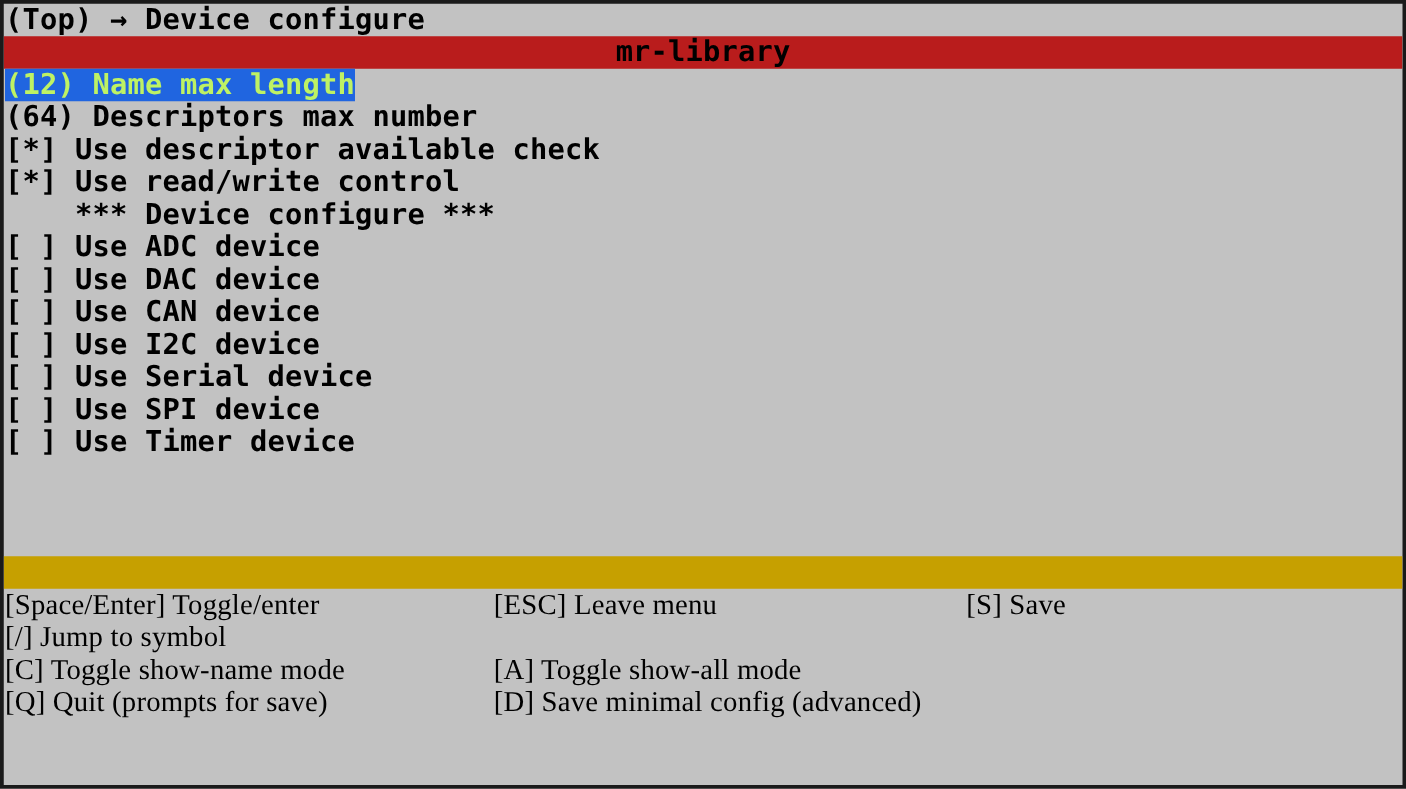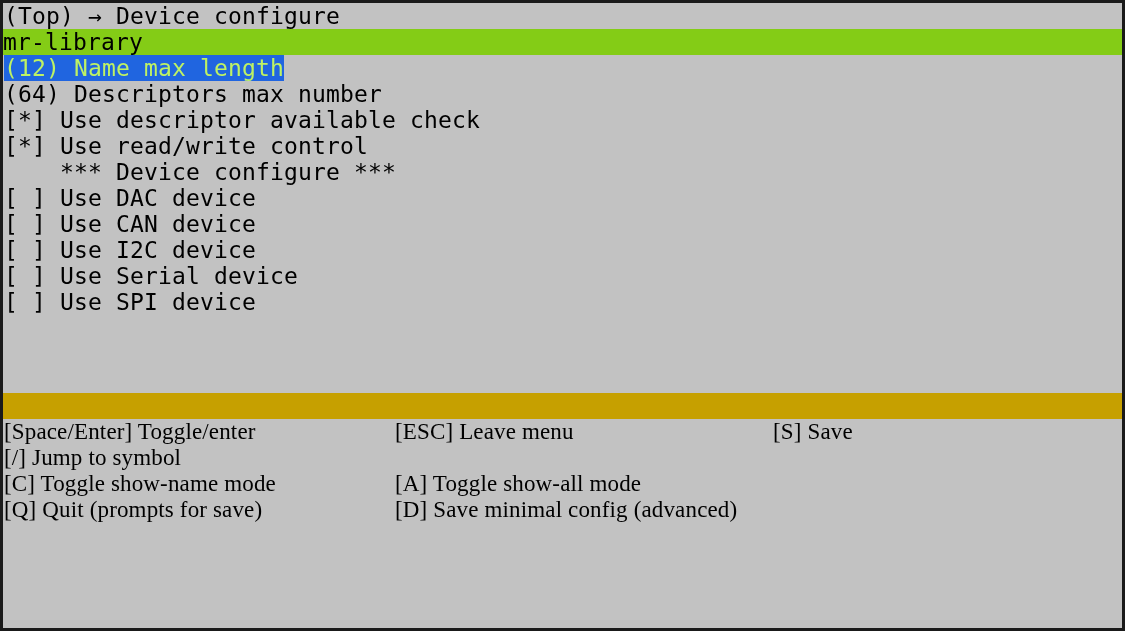--- a/index.html
+++ b/index.html
@@ -18,23 +18,25 @@
     font-size: 23px;
     letter-spacing: 0.15px;
     color: #000;
     overflow: hidden;
   }
   .row {
     height: 26px;
     line-height: 26px;
     white-space: pre;
     padding-left: 1px;
+    font-weight: bold;
   }
   .titlebar {
-    background: #84cc16;
+    background: #b91c1c;
+    text-align: center;
     padding-left: 0;
   }
   .menu-row .sel {
     display: inline-block;
     height: 26px;
     line-height: 26px;
     background: #2065e0;
     color: #bef264;
     white-space: pre;
   }
@@ -66,25 +68,27 @@
   <div class="row">(Top) → Device configure</div>
 
   <div class="row titlebar">mr-library</div>
 
   <div>
     <div class="row menu-row"><span class="sel">(12) Name max length</span></div>
     <div class="row menu-row">(64) Descriptors max number</div>
     <div class="row menu-row">[*] Use descriptor available check</div>
     <div class="row menu-row">[*] Use read/write control</div>
     <div class="row menu-row">    *** Device configure ***</div>
+    <div class="row menu-row">[ ] Use ADC device</div>
     <div class="row menu-row">[ ] Use DAC device</div>
     <div class="row menu-row">[ ] Use CAN device</div>
     <div class="row menu-row">[ ] Use I2C device</div>
     <div class="row menu-row">[ ] Use Serial device</div>
     <div class="row menu-row">[ ] Use SPI device</div>
+    <div class="row menu-row">[ ] Use Timer device</div>
   </div>
 
   <div class="spacer"></div>
 
   <div class="separator"></div>
 
   <div>
     <div class="help-row">
       <span class="help-cell">[Space/Enter] Toggle/enter</span>
       <span class="help-cell">[ESC] Leave menu</span>

